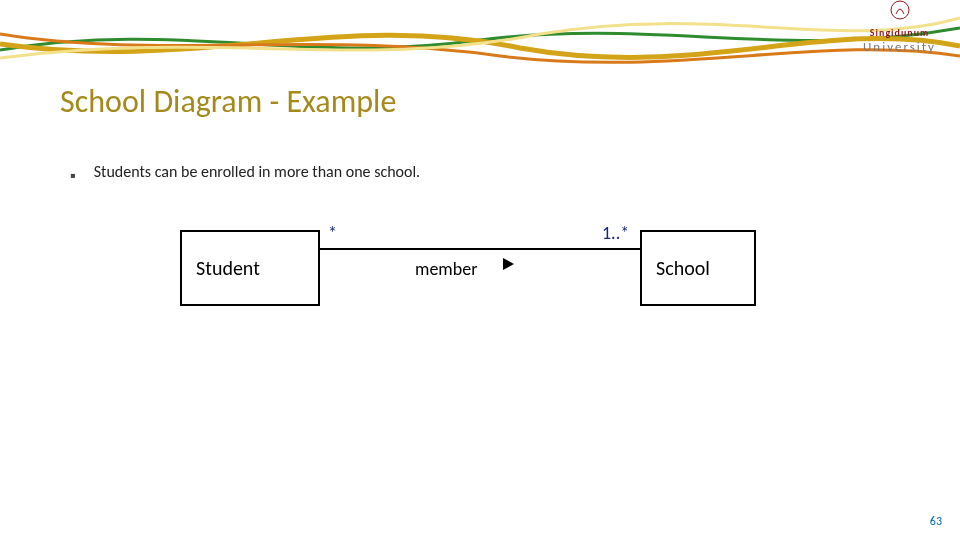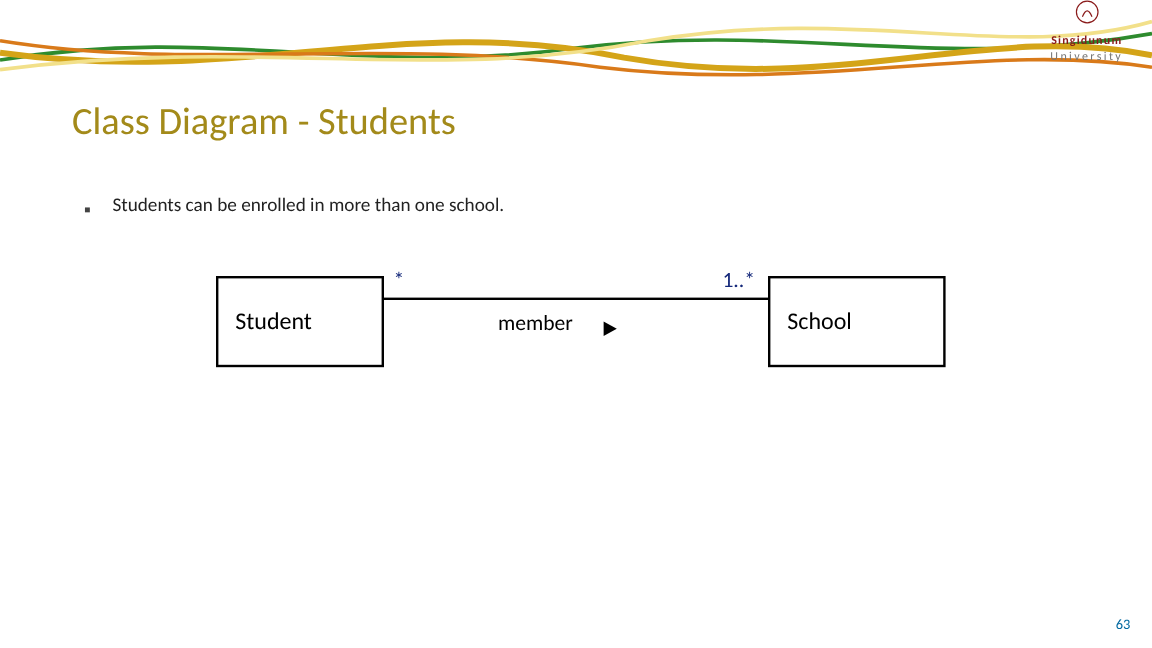--- a/index.html
+++ b/index.html
@@ -1,34 +1,34 @@
 <!DOCTYPE html>
 <html><head>
 <meta charset="utf-8">
 <style>
   * { box-sizing: border-box; margin: 0; padding: 0; }
   html, body { width: 960px; height: 540px; font-family: "Segoe UI", Calibri, sans-serif; background: #fff; position: relative; overflow: hidden; }
   .header-wave { position: absolute; top: 0; left: 0; width: 960px; height: 70px; }
   .logo { position: absolute; top: 0; right: 24px; text-align: center; }
   .logo-mark { width: 20px; height: 20px; margin: 0 auto 2px; }
   .logo-name { font-size: 10px; color: #8a1b1b; letter-spacing: 1px; font-weight: 600; }
-  .logo-sub  { font-size: 10px; color: #777; letter-spacing: 2px; }
+  .logo-sub  { font-size: 13px; color: #777; letter-spacing: 2px; }
   .title { position: absolute; left: 60px; top: 82px; font-size: 32px; font-weight: 400; color: #a38a1a; }
   .bullet-row { position: absolute; left: 70px; top: 162px; display: flex; align-items: flex-start; gap: 18px; }
   .bullet-mark { font-size: 16px; color: #444; line-height: 28px; }
   .bullet-text { font-size: 16px; color: #222; }
   .uml { position: absolute; left: 180px; top: 218px; width: 620px; height: 90px; }
   .cls { position: absolute; border: 2px solid #000; background: #fff; font-size: 20px; padding: 24px 14px; }
   .cls.left  { left: 0;   top: 12px; width: 140px; }
-  .cls.right { left: 460px; top: 12px; width: 148px; }
+  .cls.right { left: 460px; top: 12px; width: 116px; }
   .assoc-line { position: absolute; left: 140px; top: 30px; width: 320px; height: 0; border-top: 2px solid #000; }
   .mult { position: absolute; font-size: 18px; color: #14287a; }
   .mult.l { left: 148px; top: 4px; }
   .mult.r { left: 422px; top: 4px; }
-  .assoc-label { position: absolute; left: 235px; top: 40px; font-size: 18px; color: #000; display: flex; align-items: flex-end; gap: 26px; }
+  .assoc-label { position: absolute; left: 235px; top: 40px; font-size: 18px; color: #000; display: flex; align-items: flex-start; gap: 26px; }
   .tri { display: inline-block; width: 0; height: 0; border-top: 6px solid transparent; border-bottom: 6px solid transparent; border-left: 11px solid #000; }
   .pagenum { position: absolute; right: 18px; bottom: 12px; font-size: 12px; color: #0369a1; }
 </style>
 </head>
 <body>
 
 <svg class="header-wave" viewBox="0 0 960 70" preserveAspectRatio="none">
   <path d="M0,50 C180,20 300,65 480,40 C660,18 780,60 960,28" fill="none" stroke="#2e8b2e" stroke-width="3"></path>
   <path d="M0,44 C200,72 340,10 520,48 C700,80 820,18 960,46" fill="none" stroke="#d4a418" stroke-width="5"></path>
   <path d="M0,34 C160,60 320,30 500,56 C680,78 820,34 960,56" fill="none" stroke="#d97a1a" stroke-width="3"></path>
@@ -37,21 +37,21 @@
 
 <div class="logo">
   <svg class="logo-mark" viewBox="0 0 20 20">
     <circle cx="10" cy="10" r="9" fill="none" stroke="#8a1b1b" stroke-width="1"></circle>
     <path d="M6,14 Q10,4 14,14" fill="none" stroke="#8a1b1b" stroke-width="1"></path>
   </svg>
   <div class="logo-name">Singidunum</div>
   <div class="logo-sub">University</div>
 </div>
 
-<h1 class="title">Class Diagram - Students</h1>
+<h1 class="title">School Diagram - Example</h1>
 
 <div class="bullet-row">
   <span class="bullet-mark">▪</span>
   <span class="bullet-text">Students can be enrolled in more than one school.</span>
 </div>
 
 <div class="uml">
   <div class="cls left">Student</div>
   <div class="cls right">School</div>
   <div class="assoc-line"></div>

